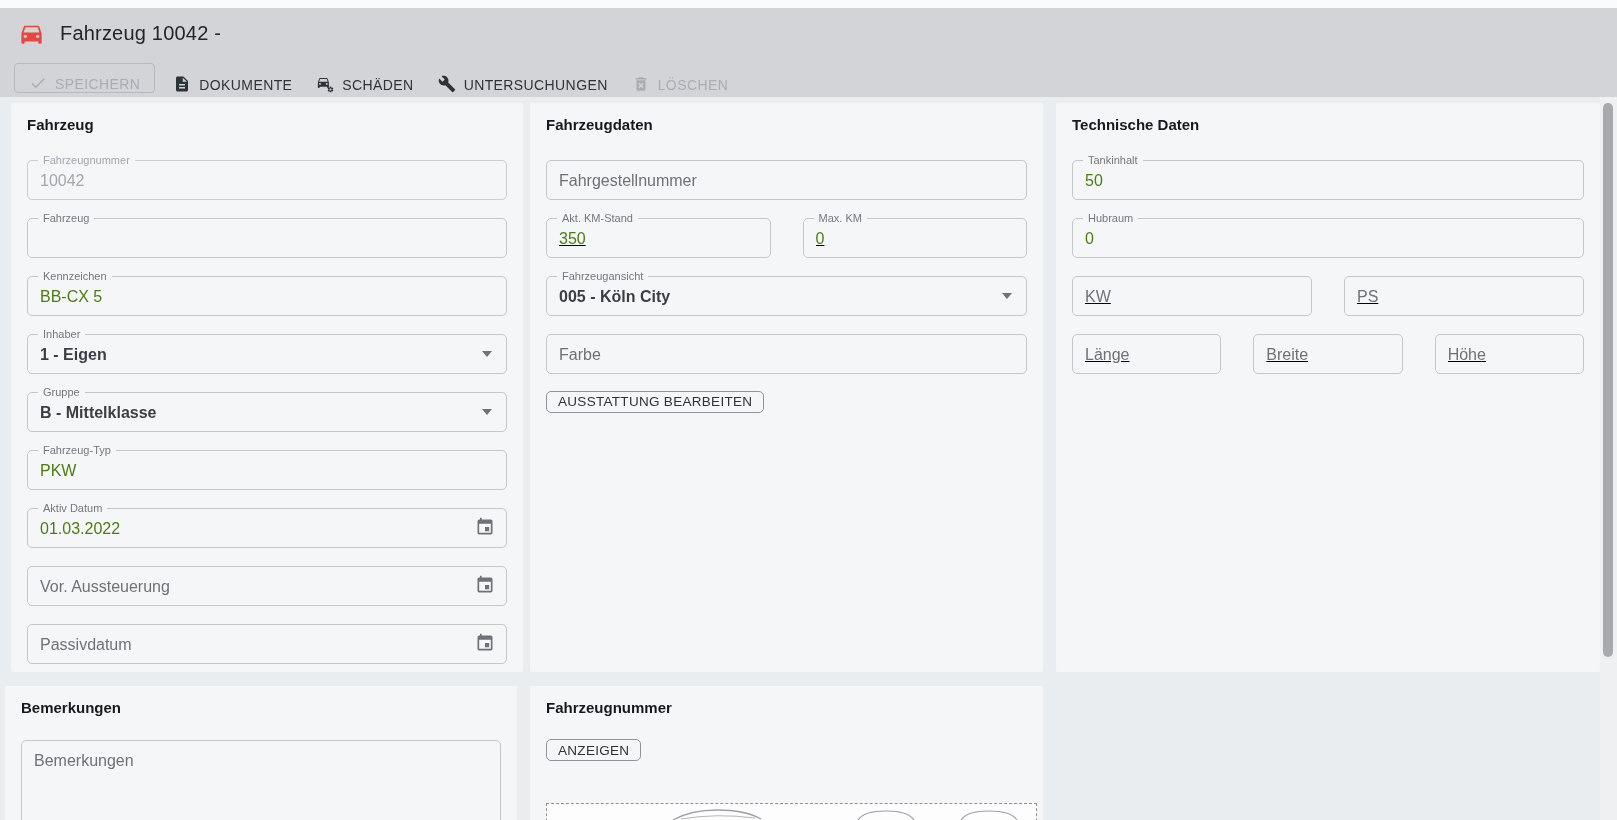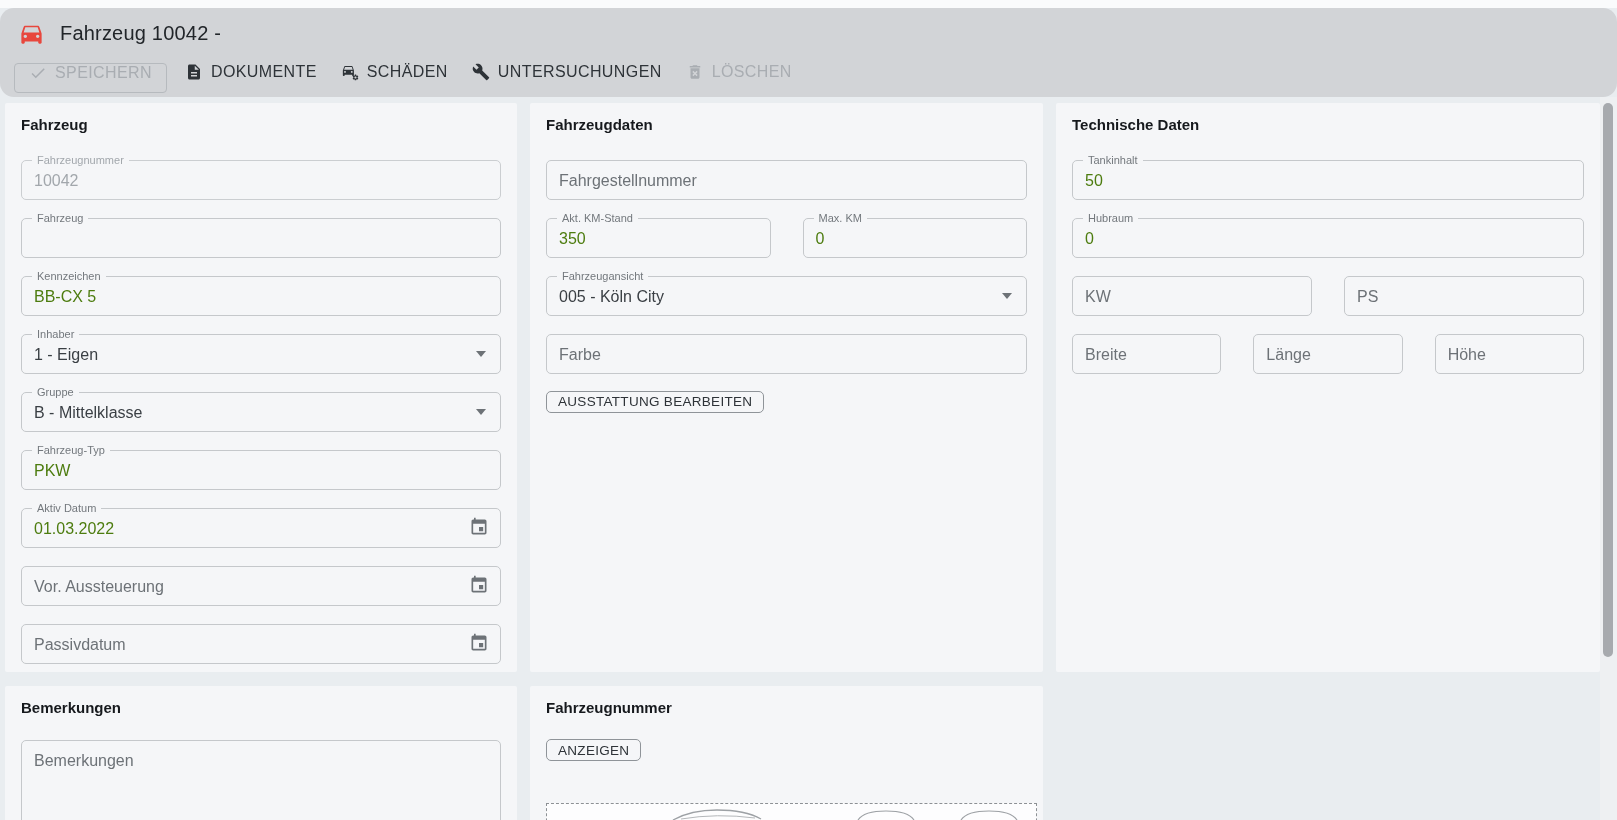--- a/index.html
+++ b/index.html
@@ -2,55 +2,55 @@
 <html><head>
 <meta charset="utf-8">
 <style>
   * { margin:0; padding:0; box-sizing:border-box; }
   html,body { width:1617px; height:820px; overflow:hidden; }
   body { font-family:"Liberation Sans", sans-serif; background:#e9edf0; }
   #app { position:relative; width:1617px; height:820px; overflow:hidden; background:#e9edf0; }
 
   
   .top-strip { position:absolute; left:0; top:0; width:1617px; height:8px; background:#fafbfc; }
-  .header { position:absolute; left:0; top:8px; width:1617px; height:89px; background:#d2d4d7;border-radius:14px; }
+  .header { position:absolute; left:0; top:8px; width:1617px; height:89px; background:#d2d4d7; }
   .title-row { display:flex; align-items:center; height:50px; padding-left:18px; }
   .title-row .car-ic { width:27px; height:27px; margin-right:15px; }
   .page-title { font-size:20px; font-weight:500; color:#212529; letter-spacing:0.2px; }
   .toolbar { display:flex; align-items:center; height:39px; padding-left:14px; }
-  .tb-btn { display:flex; align-items:flex-start; gap:8px; font-size:16px; letter-spacing:0.4px;
+  .tb-btn { display:flex; align-items:flex-end; gap:8px; font-size:14px; letter-spacing:0.4px;
             color:#2e3338; background:transparent; border:none; padding:0 12px; height:30px;
             font-family:inherit; cursor:pointer; }
   .tb-btn svg { width:18px; height:18px; fill:currentColor; flex:none; }
   .tb-btn.boxed { border:1px solid #b6babe; border-radius:4px; padding:0 14px; margin-right:6px; }
   .tb-btn.disabled { color:#a9adb2; cursor:default; }
 
   
   .panel { position:absolute; background:#f5f6f8; border-radius:2px; padding:0 16px; }
   .panel-title { font-size:15px; font-weight:700; color:#16191d; margin-top:12px; line-height:20px; }
   .fields { margin-top:25px; }
 
   .field { position:relative; height:40px; border:1px solid #c5c8cb; border-radius:5px;
            display:flex; align-items:center; margin-bottom:18px; background:transparent; }
   .field input { width:100%; height:100%; padding:2px 12px 0 12px; font-size:16px; color:#4d7c0f;
                  background:transparent; border:none; outline:none; font-family:inherit; }
   .field input::placeholder { color:#6d7277; opacity:1; }
   .field .value { font-size:16px; color:#3a3f44; padding:2px 12px 0 12px; flex:1;
-                  white-space:nowrap; overflow:hidden; }
+                  white-space:nowrap; overflow:hidden;font-weight:bold; }
   .flabel { position:absolute; top:-8px; left:10px; font-size:11px; line-height:15px;
             color:#73787d; background:#f5f6f8; padding:0 5px; white-space:nowrap; }
   .field.disabled { border-color:#cbced1; }
   .field.disabled input, .field.disabled .value { color:#a2a7ac; }
   .field.disabled .flabel { color:#a2a7ac; }
   .caret { width:0; height:0; border-left:5px solid transparent; border-right:5px solid transparent;
            border-top:6px solid #6d7277; margin-right:14px; flex:none; }
   .cal { width:22px; height:22px; margin-right:10px; flex:none; background:none; border:none;
          padding:0; cursor:pointer; }
   .cal svg { width:20px; height:20px; fill:#6d7277; }
-  .frow { display:flex; gap:32px; }
+  .frow { display:flex; gap:32px;text-decoration:underline; }
   .frow .field { flex:1; }
 
   .outline-btn { height:22px; border:1px solid #8f9499; border-radius:5px; background:transparent;
                  font-size:13.5px; color:#2e3338; padding:0 11px; letter-spacing:0.3px;
                  font-family:inherit; cursor:pointer; }
 
   .remarks-area { width:100%; height:110px; border:1px solid #c5c8cb; border-radius:5px;
                   background:transparent; font-family:inherit; font-size:16px; color:#3a3f44;
                   padding:11px 12px; resize:none; outline:none; }
   .remarks-area::placeholder { color:#6d7277; opacity:1; }
@@ -58,21 +58,21 @@
   .diagram-box { position:relative; margin-top:42px; width:491px; height:44px;
                  border:1px dashed #8d9195; background:#fdfdfe; overflow:hidden; }
   .diagram-box svg { position:absolute; top:4px; }
 
   
   .scroll-track { position:absolute; right:0; top:97px; width:17px; height:723px; background:#eef0f2; }
   .scroll-thumb { position:absolute; left:3px; top:6px; width:10px; height:554px;
                   background:#a7aaae; border-radius:6px; cursor:pointer; }
 
   
-  #panel-fahrzeug      { left:5px;    top:103px; width:512px; height:569px; }
+  #panel-fahrzeug      { left:11px;    top:103px; width:512px; height:569px; }
   #panel-fahrzeugdaten { left:530px;  top:103px; width:513px; height:569px; }
   #panel-technisch     { left:1056px; top:103px; width:544px; height:569px; }
   #panel-bemerkungen   { left:5px;    top:686px; width:512px; height:140px; }
   #panel-ansicht       { left:530px;  top:686px; width:513px; height:140px; }
 </style>
 </head>
 <body>
 
 <div id="app">
 
@@ -213,24 +213,24 @@
       <div class="frow">
         <div class="field">
           <input placeholder="KW" style="">
         </div>
         <div class="field">
           <input placeholder="PS" style="">
         </div>
       </div>
       <div class="frow">
         <div class="field">
+          <input placeholder="Länge" style="">
+        </div>
+        <div class="field">
           <input placeholder="Breite" style="">
-        </div>
-        <div class="field">
-          <input placeholder="Länge" style="">
         </div>
         <div class="field">
           <input placeholder="Höhe" style="">
         </div>
       </div>
     </div>
   </div>
 
   <div class="panel" id="panel-bemerkungen">
     <div class="panel-title">Bemerkungen</div>

